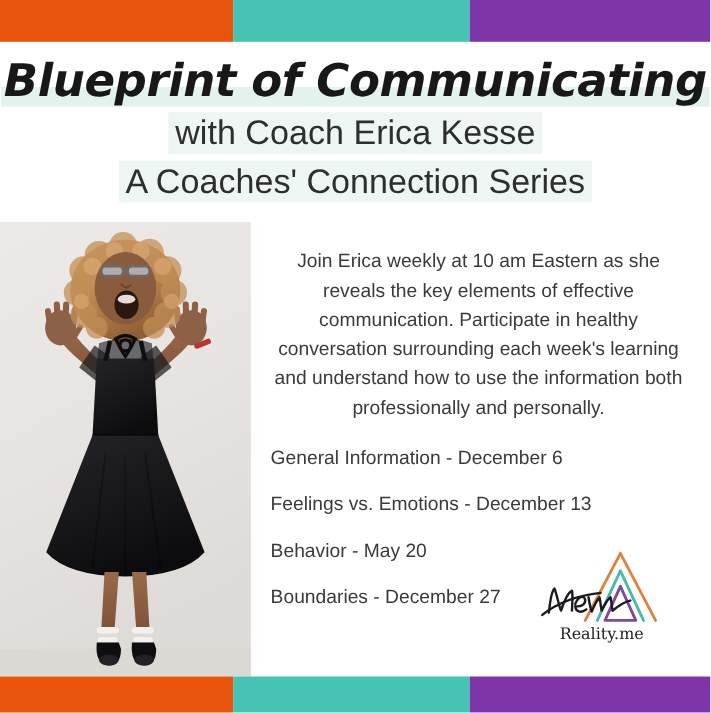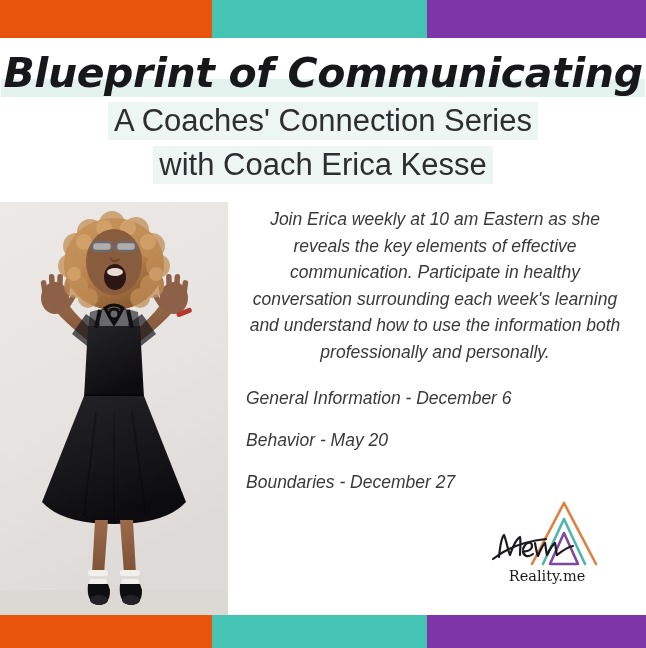--- a/index.html
+++ b/index.html
@@ -87,23 +87,22 @@
     height: 413px;
     background: #e8e4e1;
     overflow: hidden;
   }
   .photo svg { display: block; }
 
   
   .right-col {
     position: absolute;
     left: 240px;
-    top: 202px;
+    top: 220px;
     width: 390px;
-    font-style: italic;
   }
   .lede {
     font-family: "Liberation Sans", sans-serif;
     font-size: 17.5px;
     line-height: 26.5px;
     color: #3a3a3c;
     text-align: center;
     margin: 4px 0 0 0;
     padding: 0 6px;
   }
@@ -138,22 +137,22 @@
 <div id="flyer">
 
   <div class="colorbar top">
     <div class="seg seg-orange"></div>
     <div class="seg seg-teal"></div>
     <div class="seg seg-purple"></div>
   </div>
 
   <div class="title-block">
     <div class="main-title"><span class="hl">Blueprint of Communicating</span></div>
+    <div class="sub-title"><span class="hl2">with Coach Erica Kesse</span></div>
     <div class="sub-title"><span class="hl2">A Coaches' Connection Series</span></div>
-    <div class="sub-title"><span class="hl2">with Coach Erica Kesse</span></div>
   </div>
 
   <div class="photo">
     <svg width="228" height="413" viewBox="0 0 228 413" xmlns="http://www.w3.org/2000/svg">
       <defs>
         <linearGradient id="bg" x1="0" y1="0" x2="0.3" y2="1">
           <stop offset="0%" stop-color="#ecE9e6"></stop>
           <stop offset="55%" stop-color="#e7e3e0"></stop>
           <stop offset="100%" stop-color="#dedad7"></stop>
         </linearGradient>
@@ -270,20 +269,21 @@
       <path d="M120 382 Q118 402 131 403 Q142 403 142 388 L140 382 Z" fill="#0e0e11"></path>
       <ellipse cx="99" cy="398" rx="9" ry="5" fill="#222226"></ellipse>
       <ellipse cx="131" cy="398" rx="9" ry="5" fill="#222226"></ellipse>
     </svg>
   </div>
 
   <div class="right-col">
     <p class="lede">Join Erica weekly at 10 am Eastern as she reveals the key elements of effective communication. Participate in healthy conversation surrounding each week's learning and understand how to use the information both professionally and personally.</p>
     <ul class="schedule">
       <li>General Information - December 6</li>
+      <li>Feelings vs. Emotions - December 13</li>
       <li>Behavior - May 20</li>
       <li>Boundaries - December 27</li>
     </ul>
   </div>
 
   <div class="logo">
     <svg width="118" height="92" viewBox="0 0 118 92" xmlns="http://www.w3.org/2000/svg">
 
       <path d="M76 6 L108 67 M76 6 L44 67" fill="none" stroke="#e0813f" stroke-width="2.6" stroke-linecap="round" stroke-linejoin="round"></path>
 

